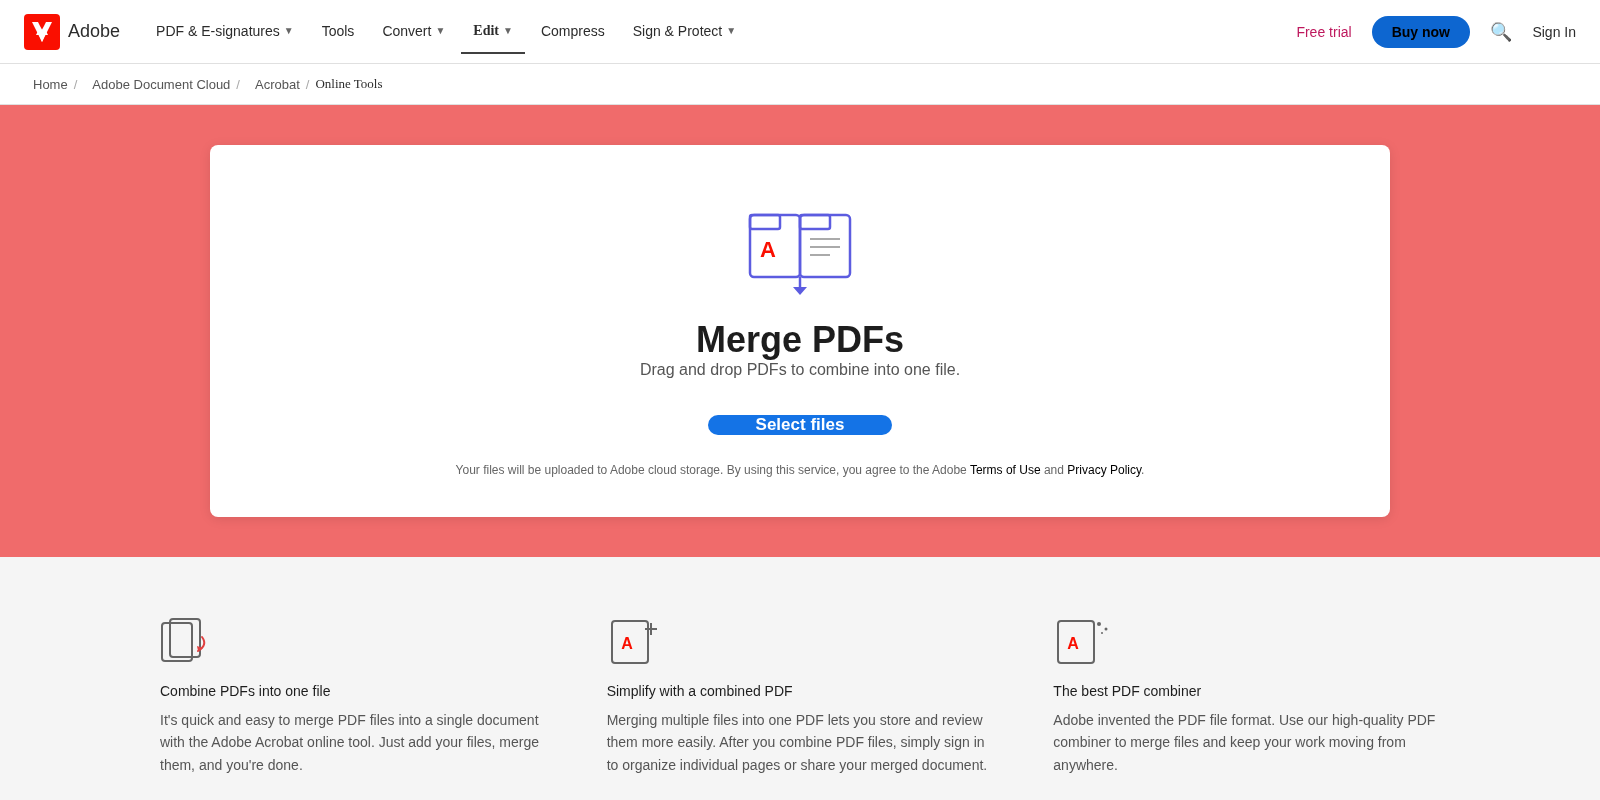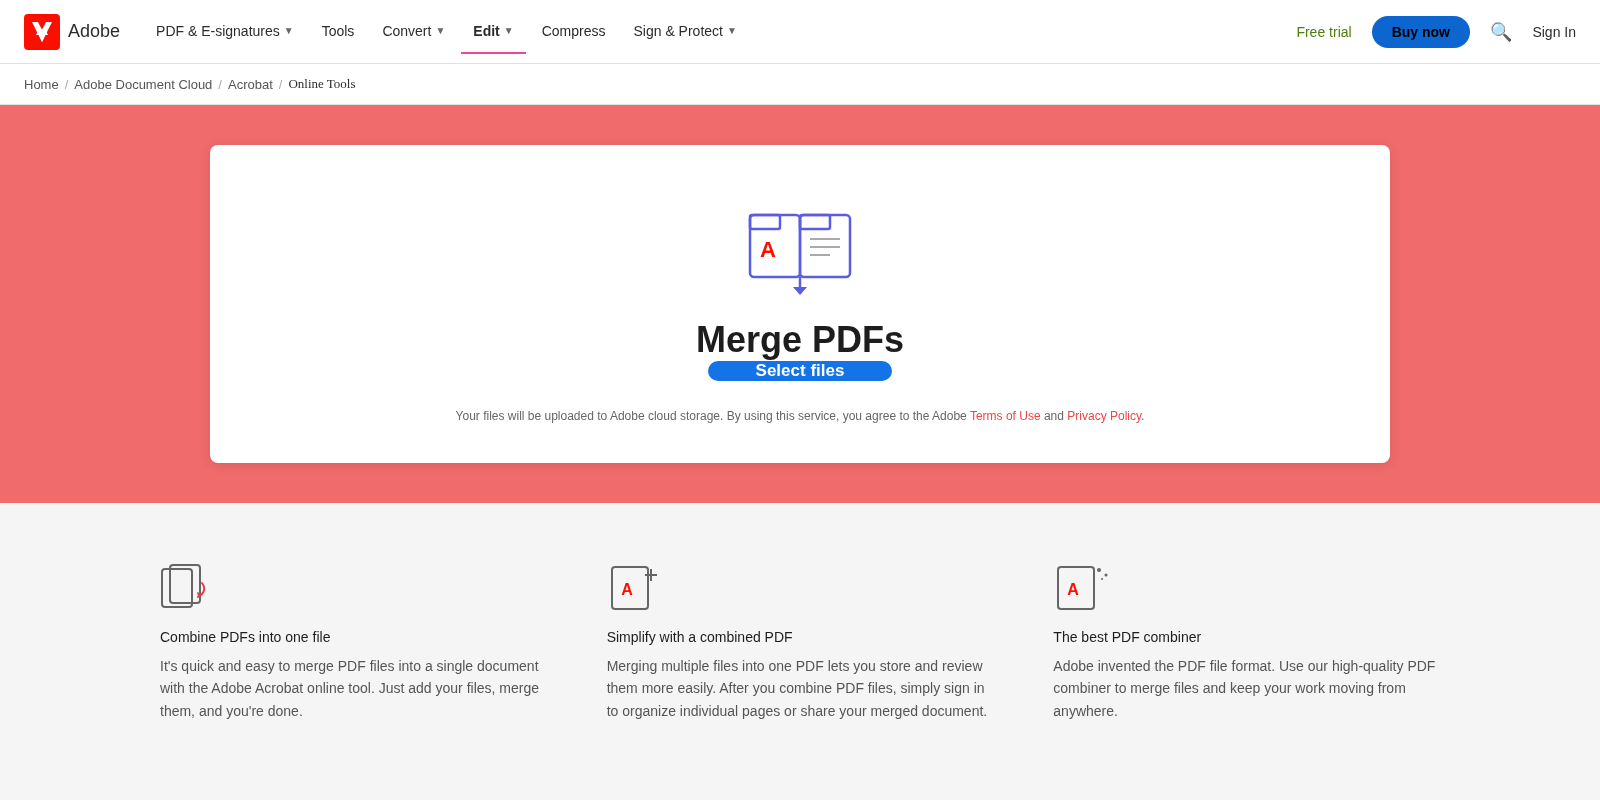--- a/index.html
+++ b/index.html
@@ -44,35 +44,36 @@
       color: #2c2c2c;
       cursor: pointer;
       text-decoration: none;
       display: flex;
       align-items: center;
       gap: 4px;
       border-bottom: 2px solid transparent;
       height: 44px;
     }
     .nav-item.active {
-      border-bottom: 2px solid #ec4899;
+      border-bottom: 2px solid #404040;
       font-weight: 600;
+      font-family: Liberation Serif, serif;
     }
     .nav-chevron {
       font-size: 10px;
       color: #666;
     }
     .nav-right {
       display: flex;
       align-items: center;
       gap: 20px;
     }
     .nav-free-trial {
       font-size: 14px;
-      color: #4d7c0f;
+      color: #be185d;
       cursor: pointer;
     }
     .nav-buy-now {
       background: #0d66d0;
       color: #000000;
       border: none;
       border-radius: 20px;
       padding: 8px 20px;
       font-size: 14px;
       font-weight: 600;
@@ -94,21 +95,21 @@
     .breadcrumb {
       background: #fff;
       padding: 12px 24px;
       display: flex;
       align-items: center;
       gap: 6px;
       font-size: 13px;
       color: #555;
       border-bottom: 1px solid #e0e0e0;
     }
-    .breadcrumb a { color: #555; text-decoration: none; }
+    .breadcrumb a { color: #555; text-decoration: none; margin-left: 9px; }
     .breadcrumb-sep { color: #aaa; }
     .breadcrumb-current { color: #2c2c2c; font-weight: 500; font-family: Liberation Serif, serif; }
 
     
     .hero {
       background: #f06b6b;
       padding: 40px 0;
       display: flex;
       justify-content: center;
     }
@@ -152,21 +153,21 @@
       font-size: 17px;
       font-weight: 600;
       cursor: pointer;
       margin-bottom: 28px;
     }
     .disclaimer {
       font-size: 12px;
       color: #666;
       text-align: center;
     }
-    .disclaimer a { color: #ef4444; text-decoration: none; }
+    .disclaimer a { color: #000000; text-decoration: none; }
 
     
     .features {
       background: #f5f5f5;
       padding: 60px 160px;
       display: grid;
       grid-template-columns: 1fr 1fr 1fr;
       gap: 60px;
     }
     .feature-item {
@@ -261,20 +262,21 @@
 
       <line x1="70" y1="34" x2="100" y2="34" stroke="#aaa" stroke-width="2"></line>
       <line x1="70" y1="42" x2="100" y2="42" stroke="#aaa" stroke-width="2"></line>
       <line x1="70" y1="50" x2="90" y2="50" stroke="#aaa" stroke-width="2"></line>
 
       <line x1="60" y1="72" x2="60" y2="86" stroke="#5c5ce0" stroke-width="2.5"></line>
       <polygon points="53,82 60,90 67,82" fill="#5c5ce0"></polygon>
     </svg>
 
     <h1 class="main-title">Merge PDFs</h1>
+    <p class="main-subtitle">Drag and drop PDFs to combine into one file.</p>
 
     <button class="select-files-btn">Select files</button>
 
     <p class="disclaimer">
       <span>Your files will be uploaded to Adobe cloud storage.  By using this service, you agree to the Adobe </span><a>Terms of Use</a><span> and </span><a>Privacy Policy</a><span>.</span>
     </p>
   </div>
 </div>
 
 <div class="features">

